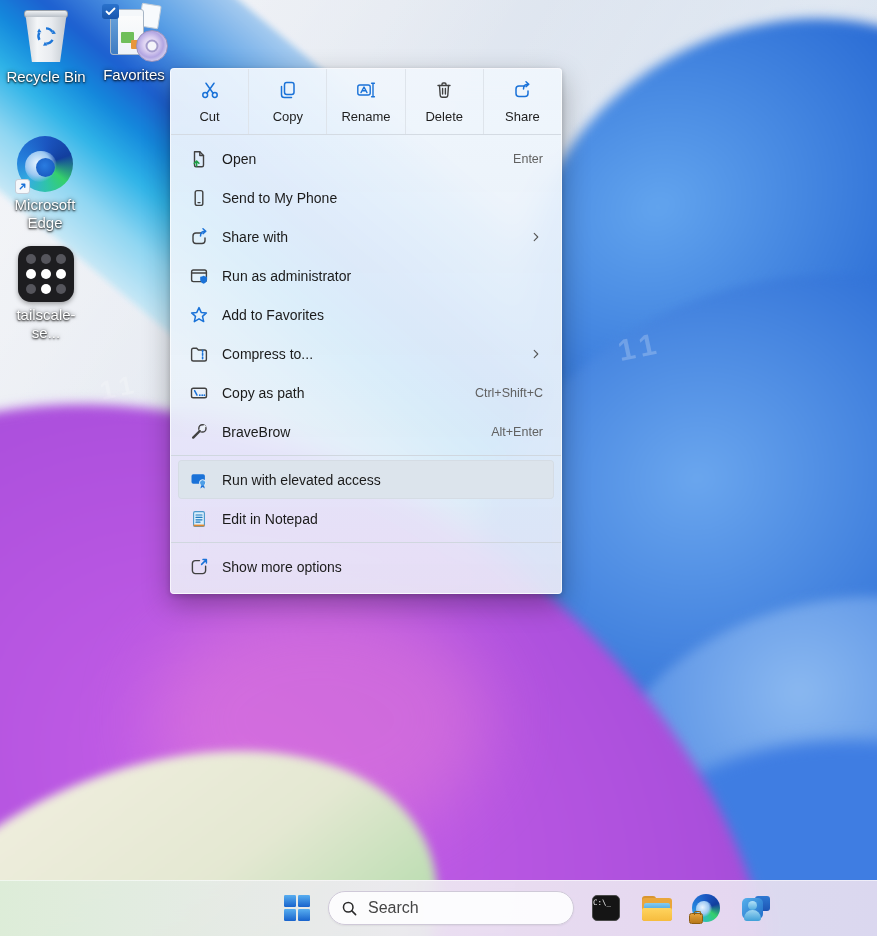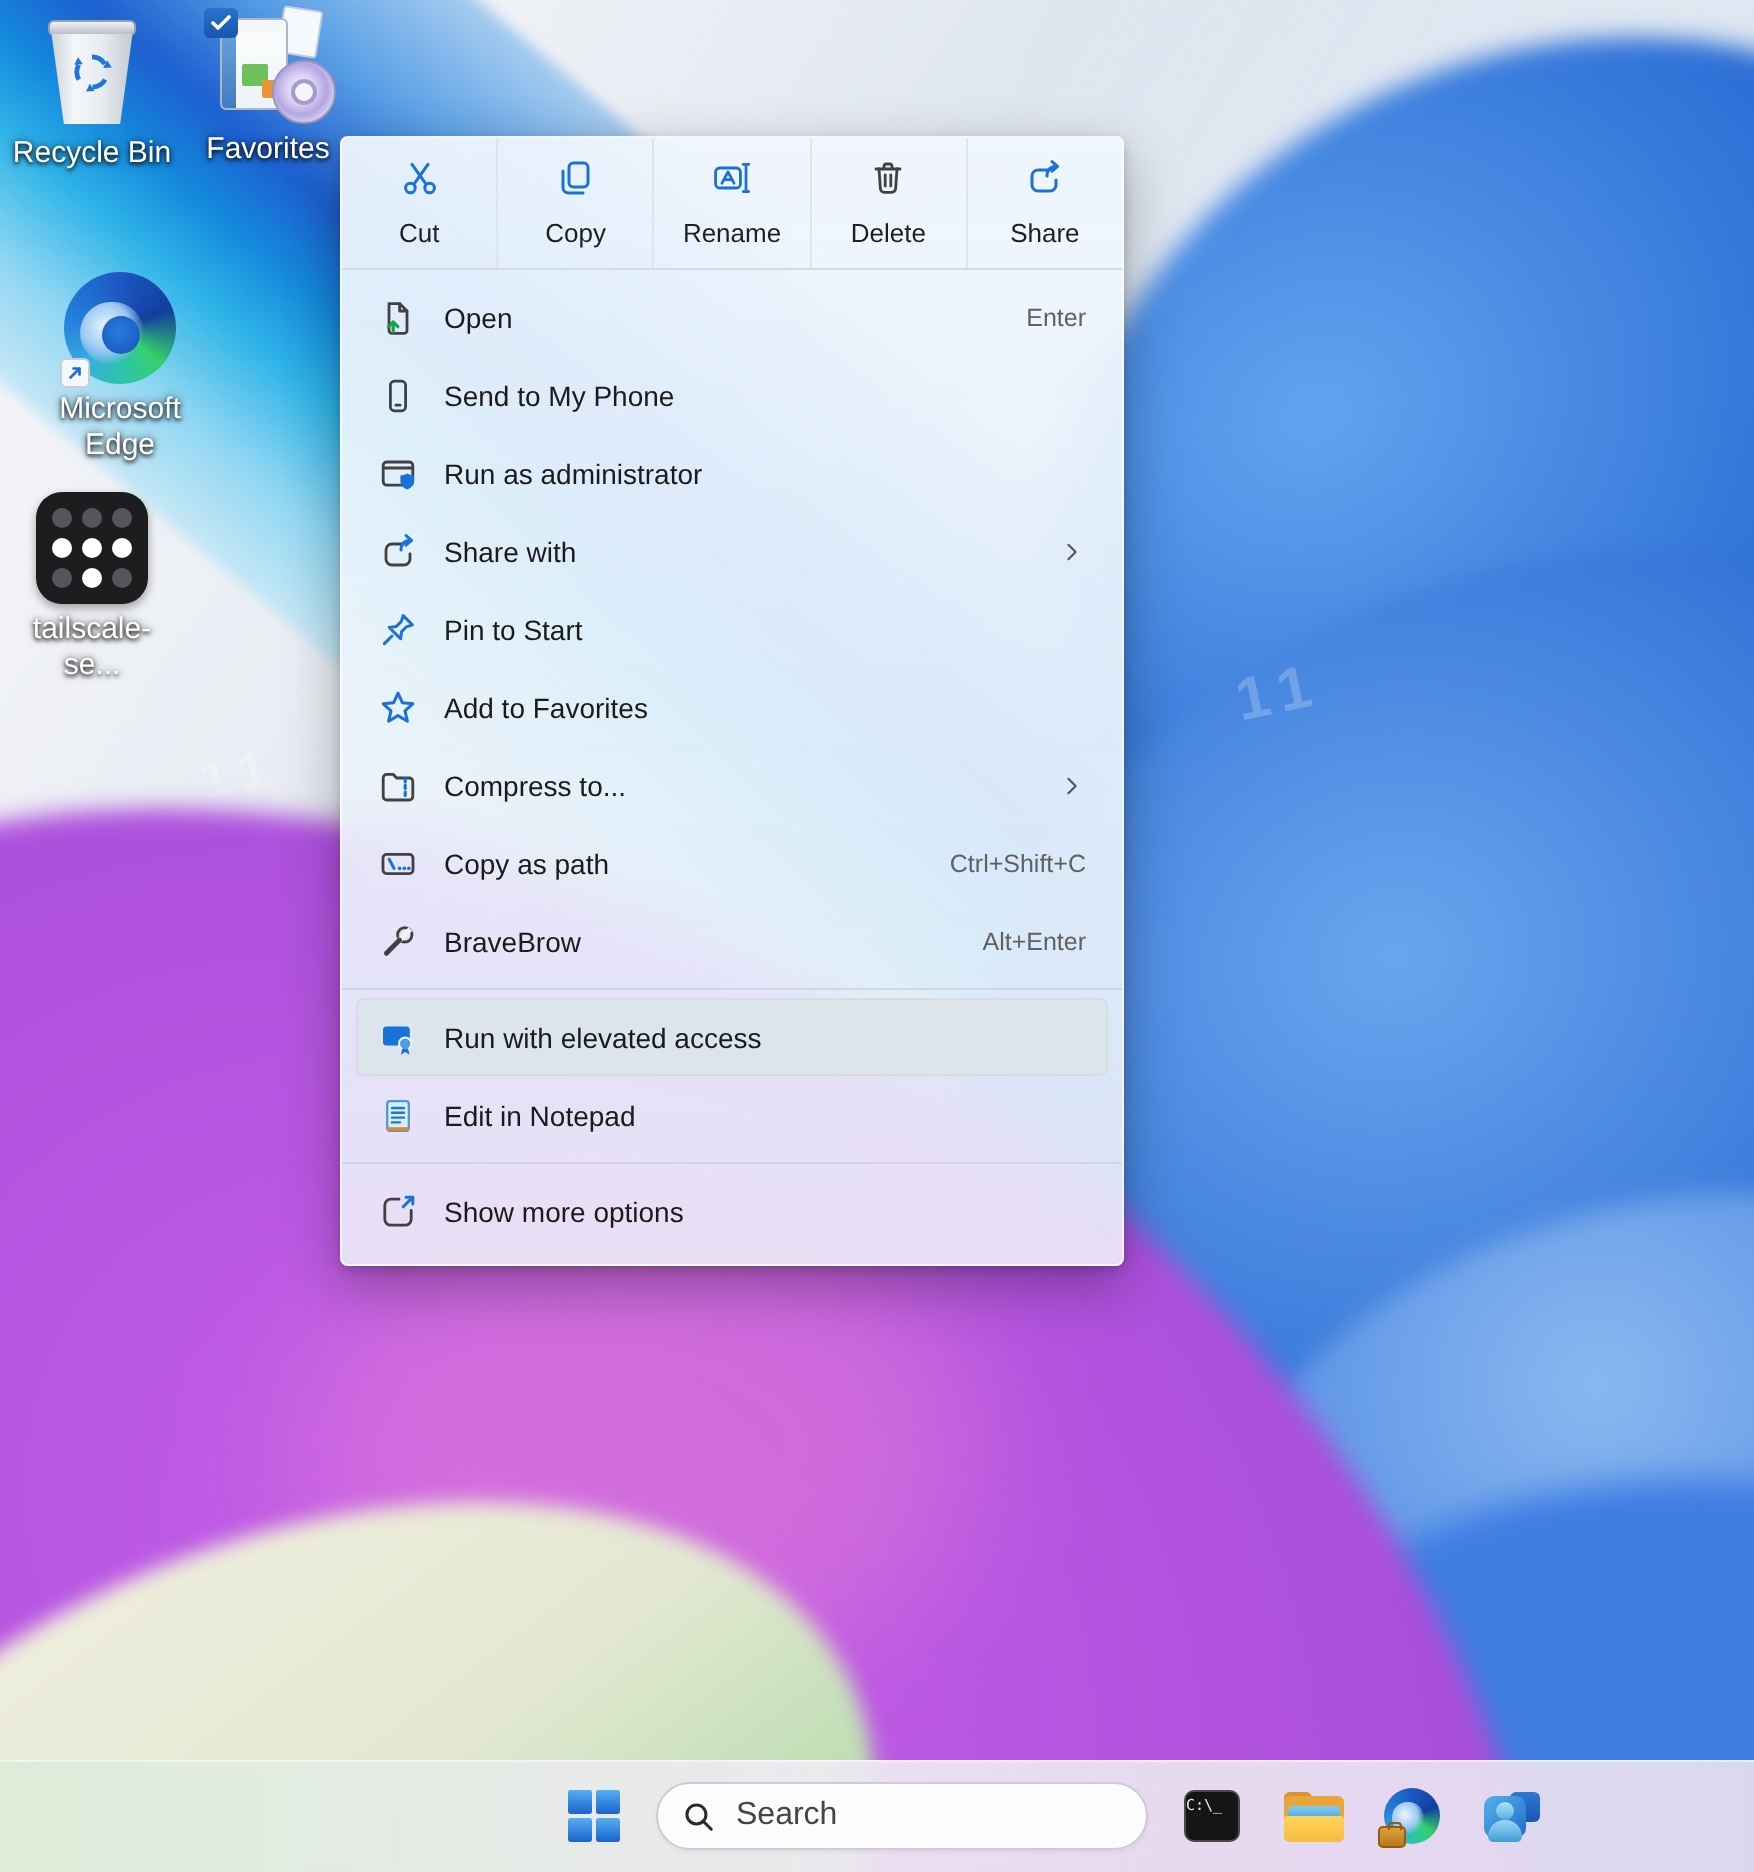--- a/index.html
+++ b/index.html
@@ -36,21 +36,21 @@
     font-size:30px; letter-spacing:6px; }
   .wm1 { left:100px; top:372px; font-size:26px; }
   .wm2 { left:618px; top:330px; }
 
   
   .dicon { position:absolute; width:88px; display:flex; flex-direction:column; align-items:center; gap:4px; }
   .dicon .dlabel { font-size:15px; color:#fff; text-align:center; line-height:1.2; max-width:86px;
     text-shadow:0 1px 2px rgba(0,0,0,.95), 0 0 4px rgba(0,0,0,.6); }
   .di-recycle { left:2px; top:8px; }
   .di-brave { left:90px; top:4px; }
-  .di-edge { left:16px; top:136px; }
+  .di-edge { left:1px; top:136px; }
   .di-tail { left:2px; top:246px; }
 
   .bin-wrap { position:relative; width:54px; height:56px; }
   .bin-rim { position:absolute; left:5px; top:2px; width:44px; height:8px; border-radius:3px;
     background:linear-gradient(180deg,#eef1f4,#b9c0c8); border:1px solid #9aa1a9; }
   .bin-body { position:absolute; left:5px; top:9px; width:44px; height:45px;
     clip-path:polygon(4% 0,96% 0,82% 100%,18% 100%);
     background:linear-gradient(90deg,#c7cdd4 0%,#f4f6f8 30%,#e8ebef 62%,#bfc6cd 100%); }
   .bin-sym { position:absolute; left:15px; top:16px; }
 
@@ -305,53 +305,44 @@
           <svg width="20" height="20" viewBox="0 0 20 20" fill="none" stroke="#414141" stroke-width="1.4" stroke-linecap="round">
             <rect x="6.2" y="2.6" width="7.6" height="14.8" rx="2"></rect>
               <path d="M9 14.6 h2"></path>
             </svg>
         </span>
         <span class="mi-label">Send to My Phone</span>
       </div>
 
       <div class="mi">
         <span class="mi-ic">
+          <svg width="20" height="20" viewBox="0 0 20 20" fill="none" stroke-linecap="round" stroke-linejoin="round">
+            <path d="M12.5 6 H7 a3 3 0 0 0 -3 3 v4.5 a3 3 0 0 0 3 3 h6 a3 3 0 0 0 3 -3 V11" stroke="#414141" stroke-width="1.4"></path>
+            <path d="M11.5 9 C11.5 5.8 13.4 4.2 16.6 4.1 M14 1.8 L16.8 4.2 14 6.6" stroke="#1a72d8" stroke-width="1.5"></path>
+            </svg>
+        </span>
+        <span class="mi-label">Share with</span>
+        <span class="mi-chev">
+          <svg width="12" height="12" viewBox="0 0 20 20">
+              <path d="M7 4 l6 6 -6 6" fill="none" stroke="#555" stroke-width="1.8" stroke-linecap="round" stroke-linejoin="round"></path>
+            </svg>
+        </span>
+      </div>
+
+      <div class="mi">
+        <span class="mi-ic">
           <svg width="20" height="20" viewBox="0 0 20 20" fill="none" stroke-linecap="round">
             <rect x="2.6" y="4" width="14.8" height="11.6" rx="1.8" stroke="#414141" stroke-width="1.4"></rect>
             <path d="M2.6 7 h14.8" stroke="#414141" stroke-width="1.4"></path>
             <path d="M14.6 9.8 q1.7 1 3.4 1 v3 q0 2.7 -3.4 4 q-3.4 -1.3 -3.4 -4 v-3 q1.7 0 3.4 -1 z" fill="#1a72d8" stroke="none"></path>
             </svg>
         </span>
         <span class="mi-label">Run as administrator</span>
       </div>
 
-      <div class="mi">
-        <span class="mi-ic">
-          <svg width="20" height="20" viewBox="0 0 20 20" fill="none" stroke-linecap="round" stroke-linejoin="round">
-            <path d="M12.5 6 H7 a3 3 0 0 0 -3 3 v4.5 a3 3 0 0 0 3 3 h6 a3 3 0 0 0 3 -3 V11" stroke="#414141" stroke-width="1.4"></path>
-            <path d="M11.5 9 C11.5 5.8 13.4 4.2 16.6 4.1 M14 1.8 L16.8 4.2 14 6.6" stroke="#1a72d8" stroke-width="1.5"></path>
-            </svg>
-        </span>
-        <span class="mi-label">Share with</span>
-        <span class="mi-chev">
-          <svg width="12" height="12" viewBox="0 0 20 20">
-              <path d="M7 4 l6 6 -6 6" fill="none" stroke="#555" stroke-width="1.8" stroke-linecap="round" stroke-linejoin="round"></path>
-            </svg>
-        </span>
-      </div>
-
-      <div class="mi">
-        <span class="mi-ic">
-          <svg width="20" height="20" viewBox="0 0 20 20" fill="none" stroke="#1a72d8" stroke-width="1.5" stroke-linecap="round" stroke-linejoin="round">
-            <path d="M12.6 2.8 l4.6 4.6 -3 1 -2.4 2.4 -.5 3.6 -5.7 -5.7 3.6 -.5 2.4 -2.4 z"></path>
-            <path d="M7 13 L3.2 16.8"></path>
-            </svg>
-        </span>
-        <span class="mi-label">Pin to Start</span>
-      </div>
 
       <div class="mi">
         <span class="mi-ic">
           <svg width="20" height="20" viewBox="0 0 20 20" fill="none" stroke="#1a72d8" stroke-width="1.5" stroke-linejoin="round">
             <polygon points="10,2.6 12.2,7.4 17.4,7.9 13.5,11.4 14.7,16.6 10,13.8 5.3,16.6 6.5,11.4 2.6,7.9 7.8,7.4"></polygon>
             </svg>
         </span>
         <span class="mi-label">Add to Favorites</span>
       </div>
 

